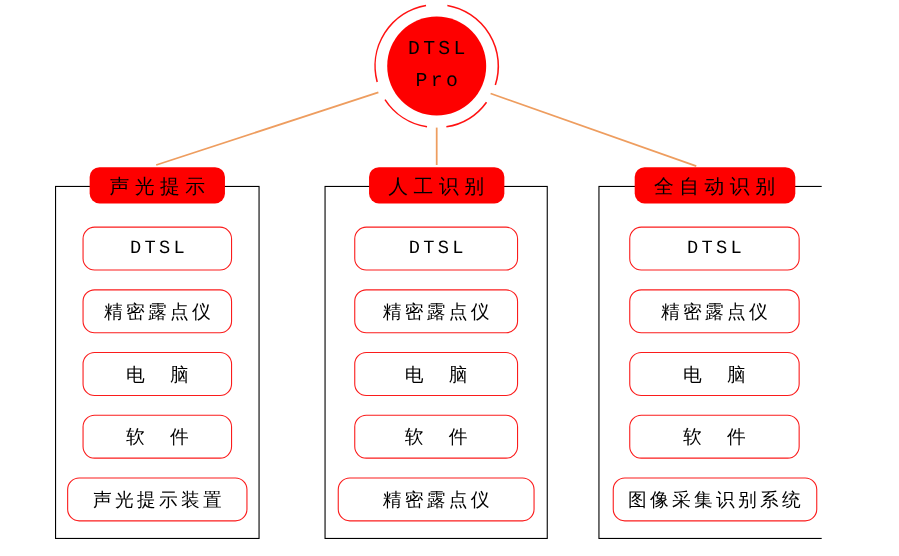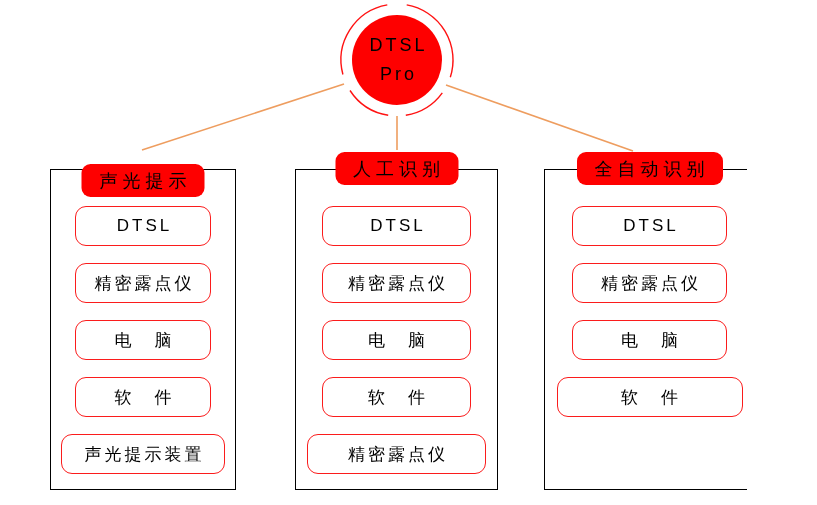--- a/index.html
+++ b/index.html
@@ -1,21 +1,21 @@
 <!DOCTYPE html>
 <html><head>
 <meta charset="utf-8">
 <style>
   html,body{margin:0;padding:0;background:#fff;}
   .canvas{
     position:relative;
     width:747px;height:505px;
     background:#fff;
     overflow:hidden;
-    font-family:Liberation Sans, sans-serif;
+    font-family:Liberation Mono, monospace;
     color:#000;
   }
   svg.overlay{position:absolute;left:0;top:0;pointer-events:none;}
 
   
   .root-node{
     position:absolute;left:352px;top:15px;width:90px;height:90px;
     border-radius:50%;
     display:flex;flex-direction:column;align-items:center;justify-content:center;
     z-index:3;
@@ -81,21 +81,21 @@
 
     <circle cx="397" cy="60" r="45" fill="#fe0000"></circle>
   </svg>
 
   <div class="root-node">
     <div class="line">DTSL</div>
     <div class="line">Pro</div>
   </div>
 
   <div class="branch b1">
-    <div class="branch-title" style="background:#fe0000;margin-top:12px;">声光提示</div>
+    <div class="branch-title" style="background:#fe0000;">声光提示</div>
     <div class="item">DTSL</div>
     <div class="item">精密露点仪</div>
     <div class="item">电　脑</div>
     <div class="item">软　件</div>
     <div class="item">声光提示装置</div>
   </div>
 
   <div class="branch b2">
     <div class="branch-title" style="background:#fe0000;">人工识别</div>
     <div class="item">DTSL</div>
@@ -104,15 +104,16 @@
     <div class="item">软　件</div>
     <div class="item">精密露点仪</div>
   </div>
 
   <div class="branch b3">
     <div class="branch-title" style="background:#fe0000;">全自动识别</div>
     <div class="item">DTSL</div>
     <div class="item">精密露点仪</div>
     <div class="item">电　脑</div>
     <div class="item">软　件</div>
+    <div class="item">图像采集识别系统</div>
   </div>
 
 </div>
 
 </body></html>

